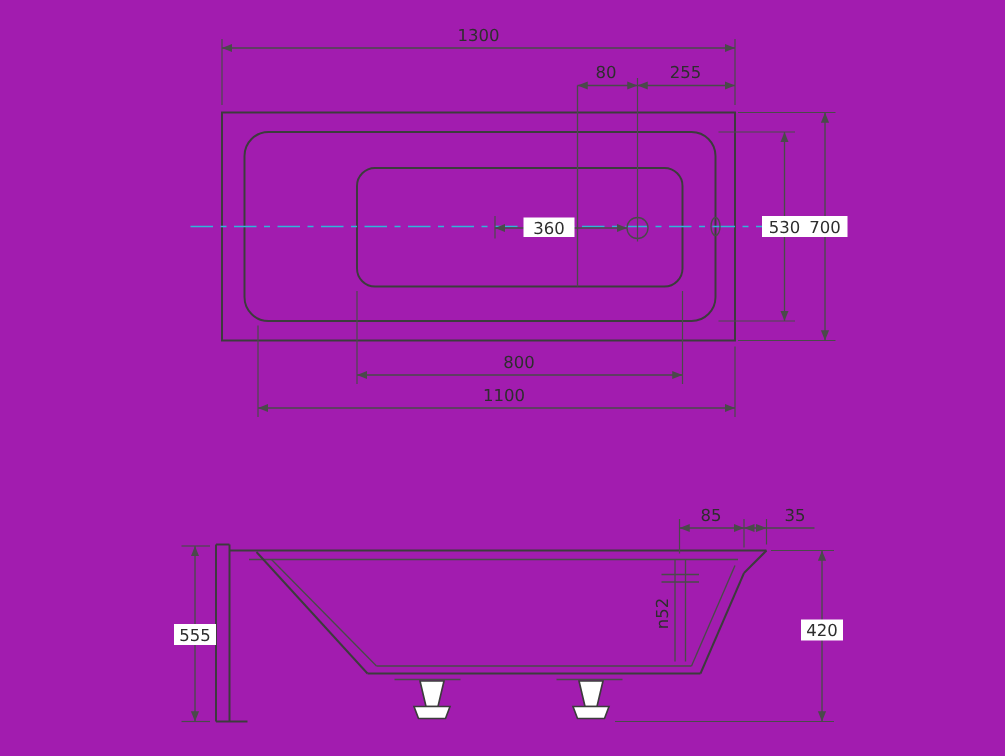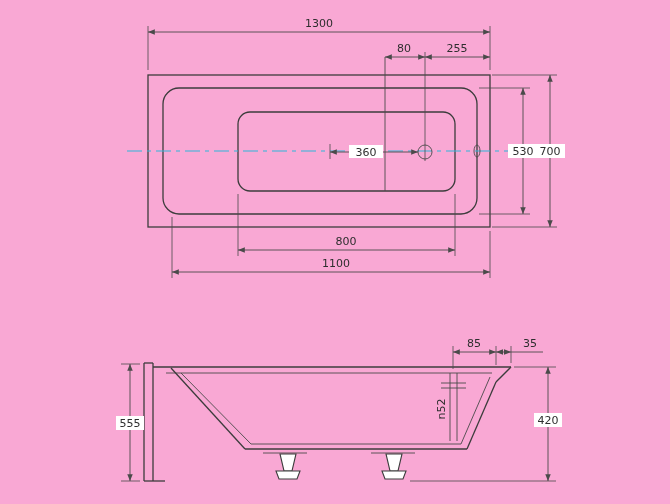--- a/index.html
+++ b/index.html
@@ -4,21 +4,21 @@
 <style>
   html, body {
     margin: 0;
     padding: 0;
     background: #ffffff;
   }
   .canvas {
     position: relative;
     width: 670px;
     height: 504px;
-    background: #f9a8d4;
+    background: #a21caf;
     font-family: "DejaVu Sans", "Liberation Sans", sans-serif;
     overflow: hidden;
   }
   svg { display: block; }
   .geo {
     fill: none;
     stroke: #3c3c3c;
     stroke-width: 1.3;
   }
   .geo-thin {

